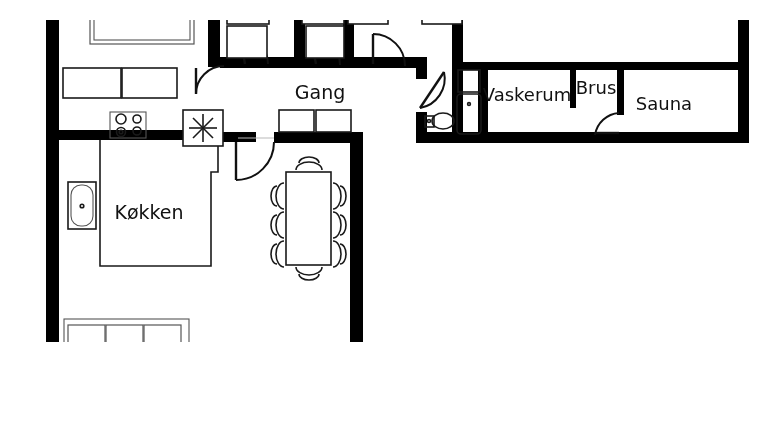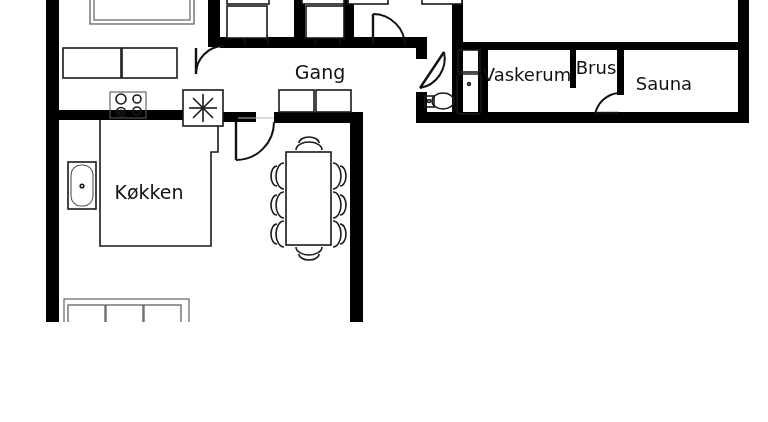--- a/index.html
+++ b/index.html
@@ -9,20 +9,21 @@
   }
   body {
     font-family: "DejaVu Sans", "Liberation Sans", sans-serif;
   }
   #plan-root {
     position: relative;
     width: 768px;
     height: 322px;
     background: #c4b5fd;
     overflow: hidden;
+    margin-top: 20px;
   }
   #plan-svg {
     display: block;
     width: 768px;
     height: 422px;
   }
   .room-label {
     font-family: "DejaVu Sans", "Liberation Sans", sans-serif;
     fill: #111111;
     dominant-baseline: middle;

